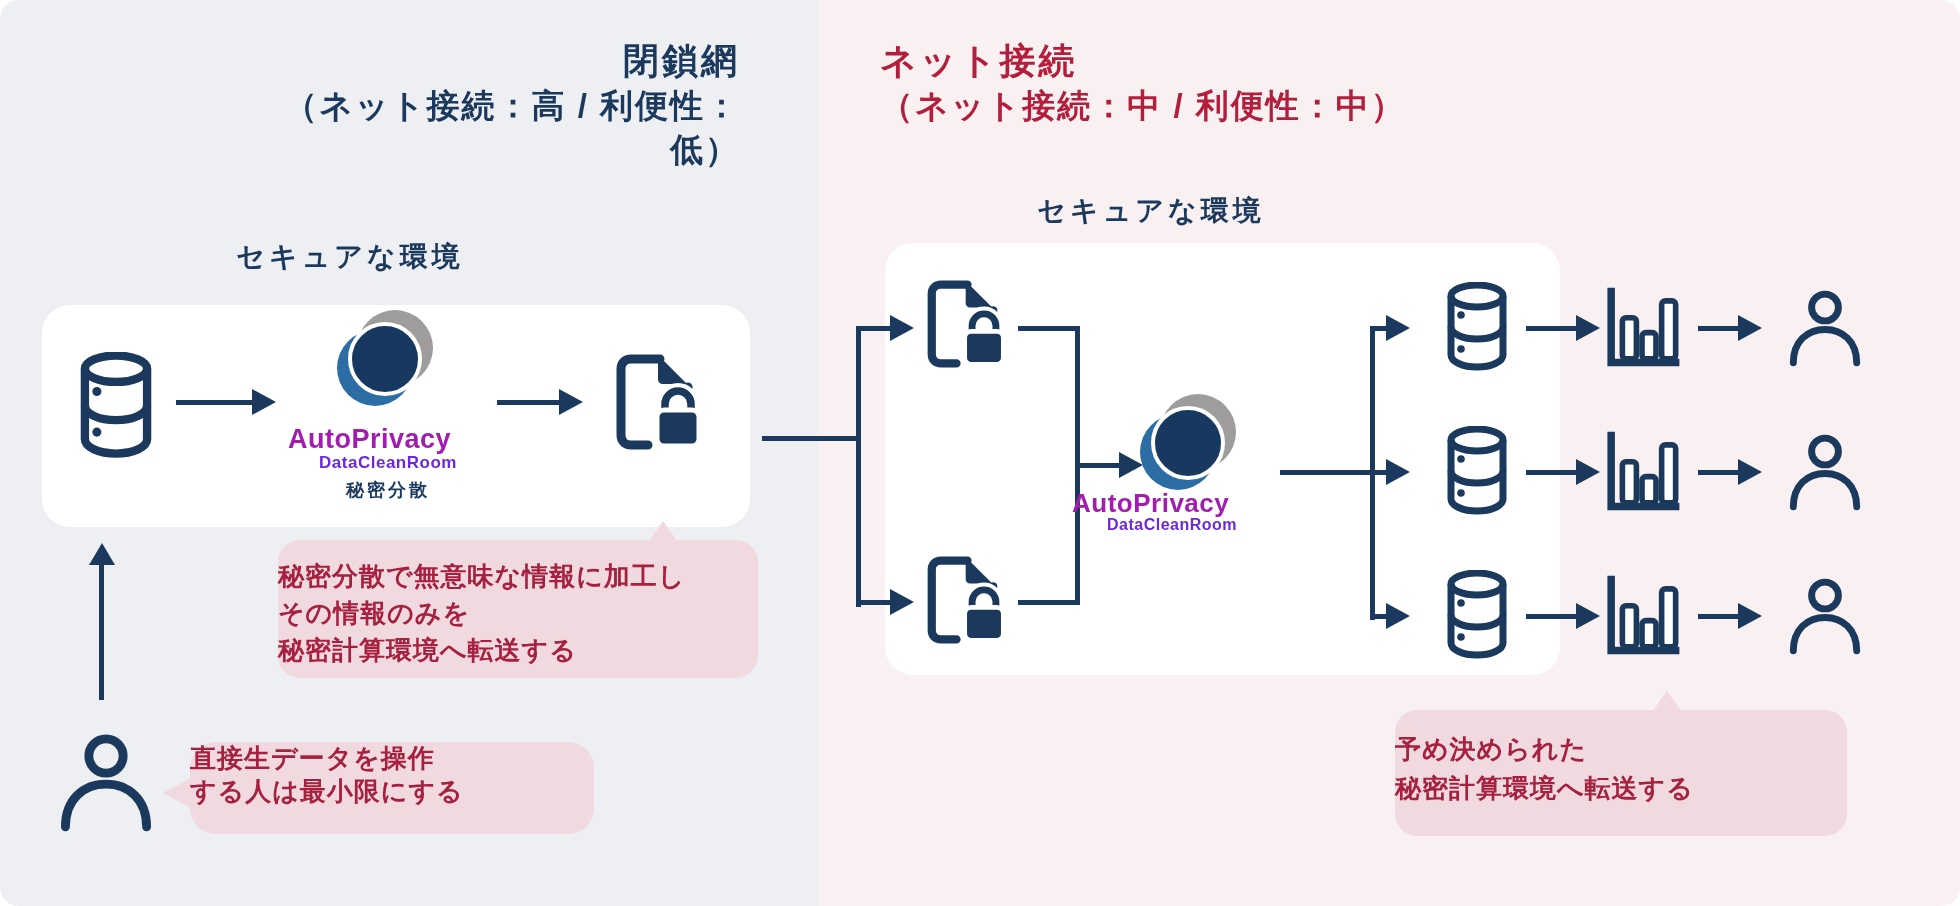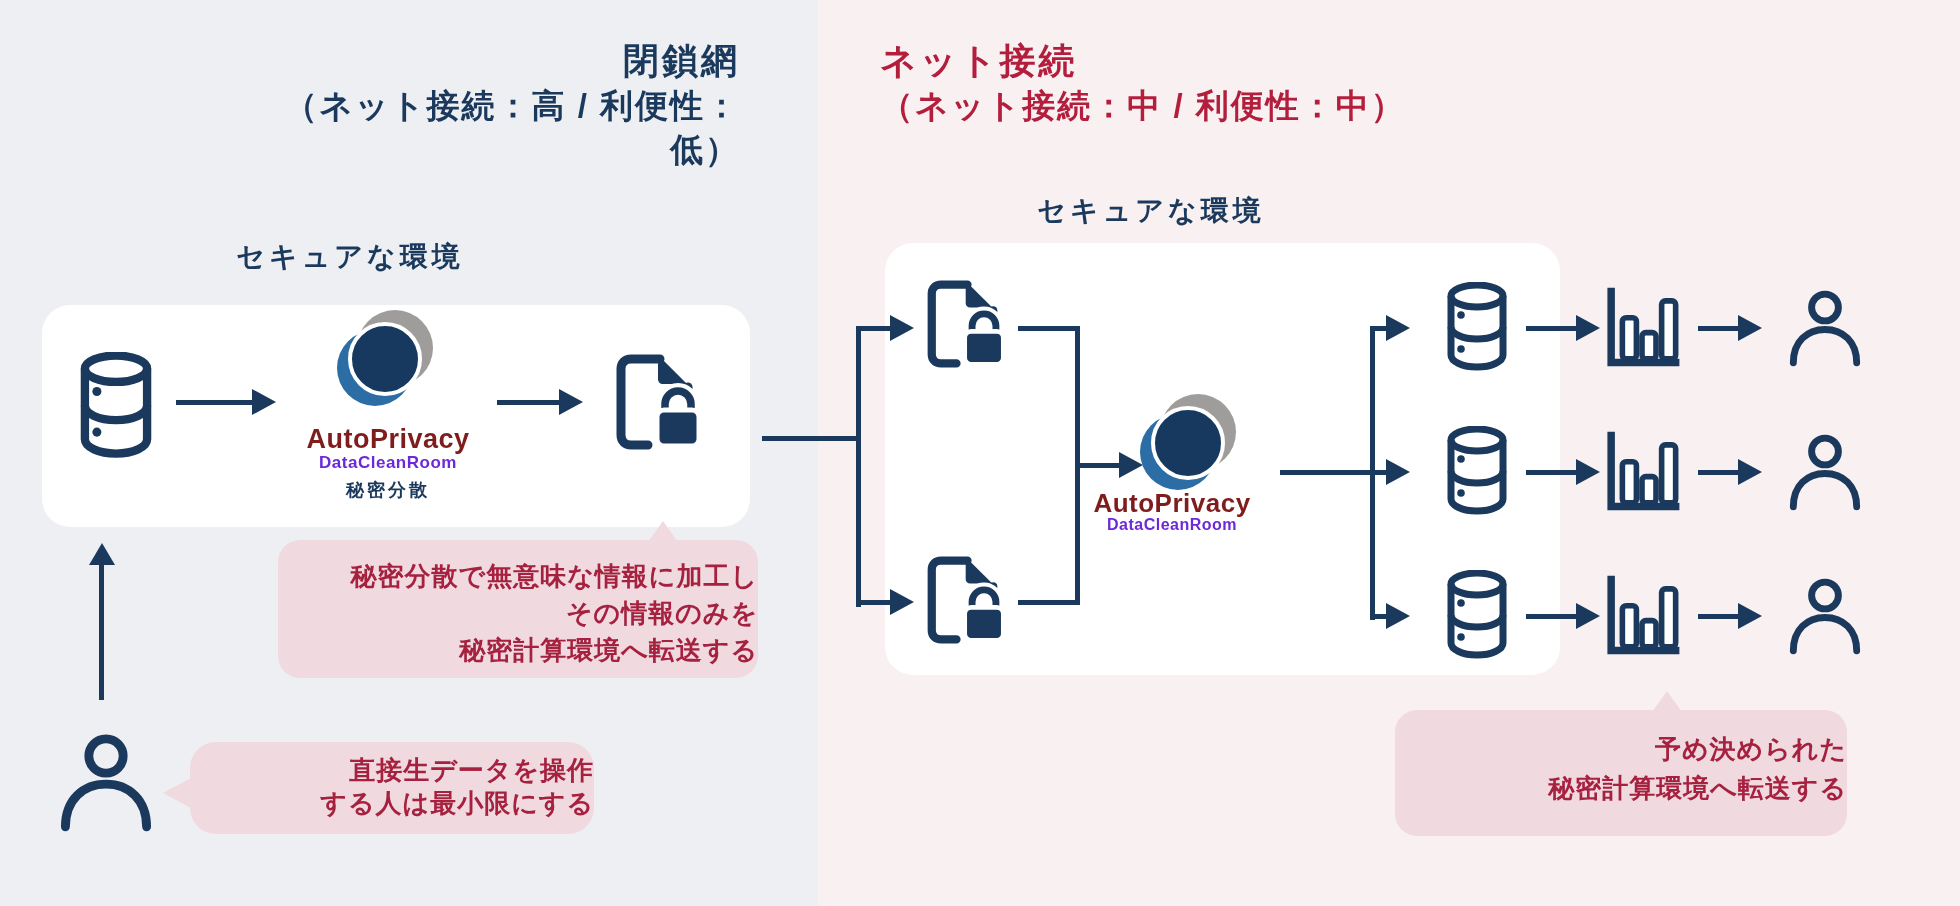--- a/index.html
+++ b/index.html
@@ -1,42 +1,43 @@
 <!DOCTYPE html>
 <html><head>
 <meta charset="utf-8">
 <style>
   html,body{margin:0;padding:0;background:#fff;}
   #canvas{
     position:relative;width:1960px;height:906px;overflow:hidden;
     font-family:"Liberation Sans","DejaVu Sans",sans-serif;
+    border-radius:19px;
     -webkit-font-smoothing:antialiased;
   }
   .zone{position:absolute;top:0;height:906px;}
   .abs{position:absolute;}
   .navy{color:#1b395c;}
   .red{color:#b31e3d;}
   .panel{position:absolute;background:#ffffff;border-radius:28px;}
   .title-line1{font-size:36px;font-weight:bold;letter-spacing:3px;line-height:46px;}
   .title-line2{font-size:33px;font-weight:bold;letter-spacing:2px;line-height:44px;}
   .env-label{position:absolute;font-size:28px;font-weight:bold;letter-spacing:4px;text-align:center;color:#1b395c;}
   .bar-h{position:absolute;height:5px;background:#1b395c;}
   .bar-v{position:absolute;width:5px;background:#1b395c;}
   .ah-r{position:absolute;width:0;height:0;border-top:13px solid transparent;border-bottom:13px solid transparent;border-left:24px solid #1b395c;}
   .ah-u{position:absolute;width:0;height:0;border-left:13px solid transparent;border-right:13px solid transparent;border-bottom:22px solid #1b395c;}
   .callout{position:absolute;background:#f0dadf;border-radius:22px;}
-  .callout .txt{width:100%;text-align:right;font-weight:bold;color:#a5213f;}
+  .callout .txt{width:100%;text-align:left;font-weight:bold;color:#a5213f;}
   .tri-up{position:absolute;width:0;height:0;border-left:15px solid transparent;border-right:15px solid transparent;border-bottom:21px solid #f0dadf;}
   .tri-left{position:absolute;width:0;height:0;border-top:15px solid transparent;border-bottom:15px solid transparent;border-right:28px solid #f0dadf;}
   .logo{position:absolute;width:96px;height:96px;}
   .logo .c{position:absolute;border-radius:50%;}
   .logo .gray{width:76px;height:76px;left:20px;top:0;background:#9e9d9b;}
   .logo .blue{width:76px;height:76px;left:0;top:20px;background:#2b6da4;}
   .logo .core{width:66px;height:66px;left:11px;top:12px;background:#17395f;border:4px solid #ffffff;}
-  .ap-name{position:absolute;width:200px;text-align:center;font-weight:bold;color:#7f1d1d;letter-spacing:0.5px;}
+  .ap-name{position:absolute;width:200px;font-weight:bold;color:#a21caf;letter-spacing:0.5px;}
   .ap-sub{position:absolute;width:200px;text-align:center;font-weight:bold;color:#6d28d9;letter-spacing:0.5px;}
   .cap{position:absolute;width:200px;text-align:center;font-weight:bold;color:#1b395c;letter-spacing:3px;}
   svg.icon{position:absolute;display:block;}
 </style>
 </head>
 <body>
 
 <svg width="0" height="0" style="position:absolute">
   <defs>
     <symbol id="sym-db" viewBox="0 0 66 92">
@@ -122,21 +123,21 @@
 
   <div class="bar-v" style="left:99px;top:562px;height:138px;"></div>
   <div class="ah-u" style="left:89px;top:543px;"></div>
 
   <svg class="icon" style="left:56px;top:730px;" width="100" height="102">
       <use href="#sym-person"></use>
     </svg>
 
   <div class="tri-left" style="left:163px;top:778px;"></div>
   <div class="callout" style="left:190px;top:742px;width:404px;height:92px;border-radius:26px;">
-    <div class="txt" style="padding-top:12px;font-size:26px;line-height:33px;letter-spacing:1px;">
+    <div class="txt" style="padding-top:0;font-size:26px;line-height:33px;letter-spacing:1px;">
       <div>直接生データを操作</div>
       <div>する人は最小限にする</div>
     </div>
   </div>
 
   <div class="bar-h" style="left:762px;top:436px;width:96px;"></div>
   <div class="bar-v" style="left:856px;top:326px;height:281px;"></div>
   <div class="bar-h" style="left:856px;top:326px;width:38px;"></div>
   <div class="ah-r" style="left:890px;top:315px;"></div>
   <div class="bar-h" style="left:856px;top:600px;width:38px;"></div>

